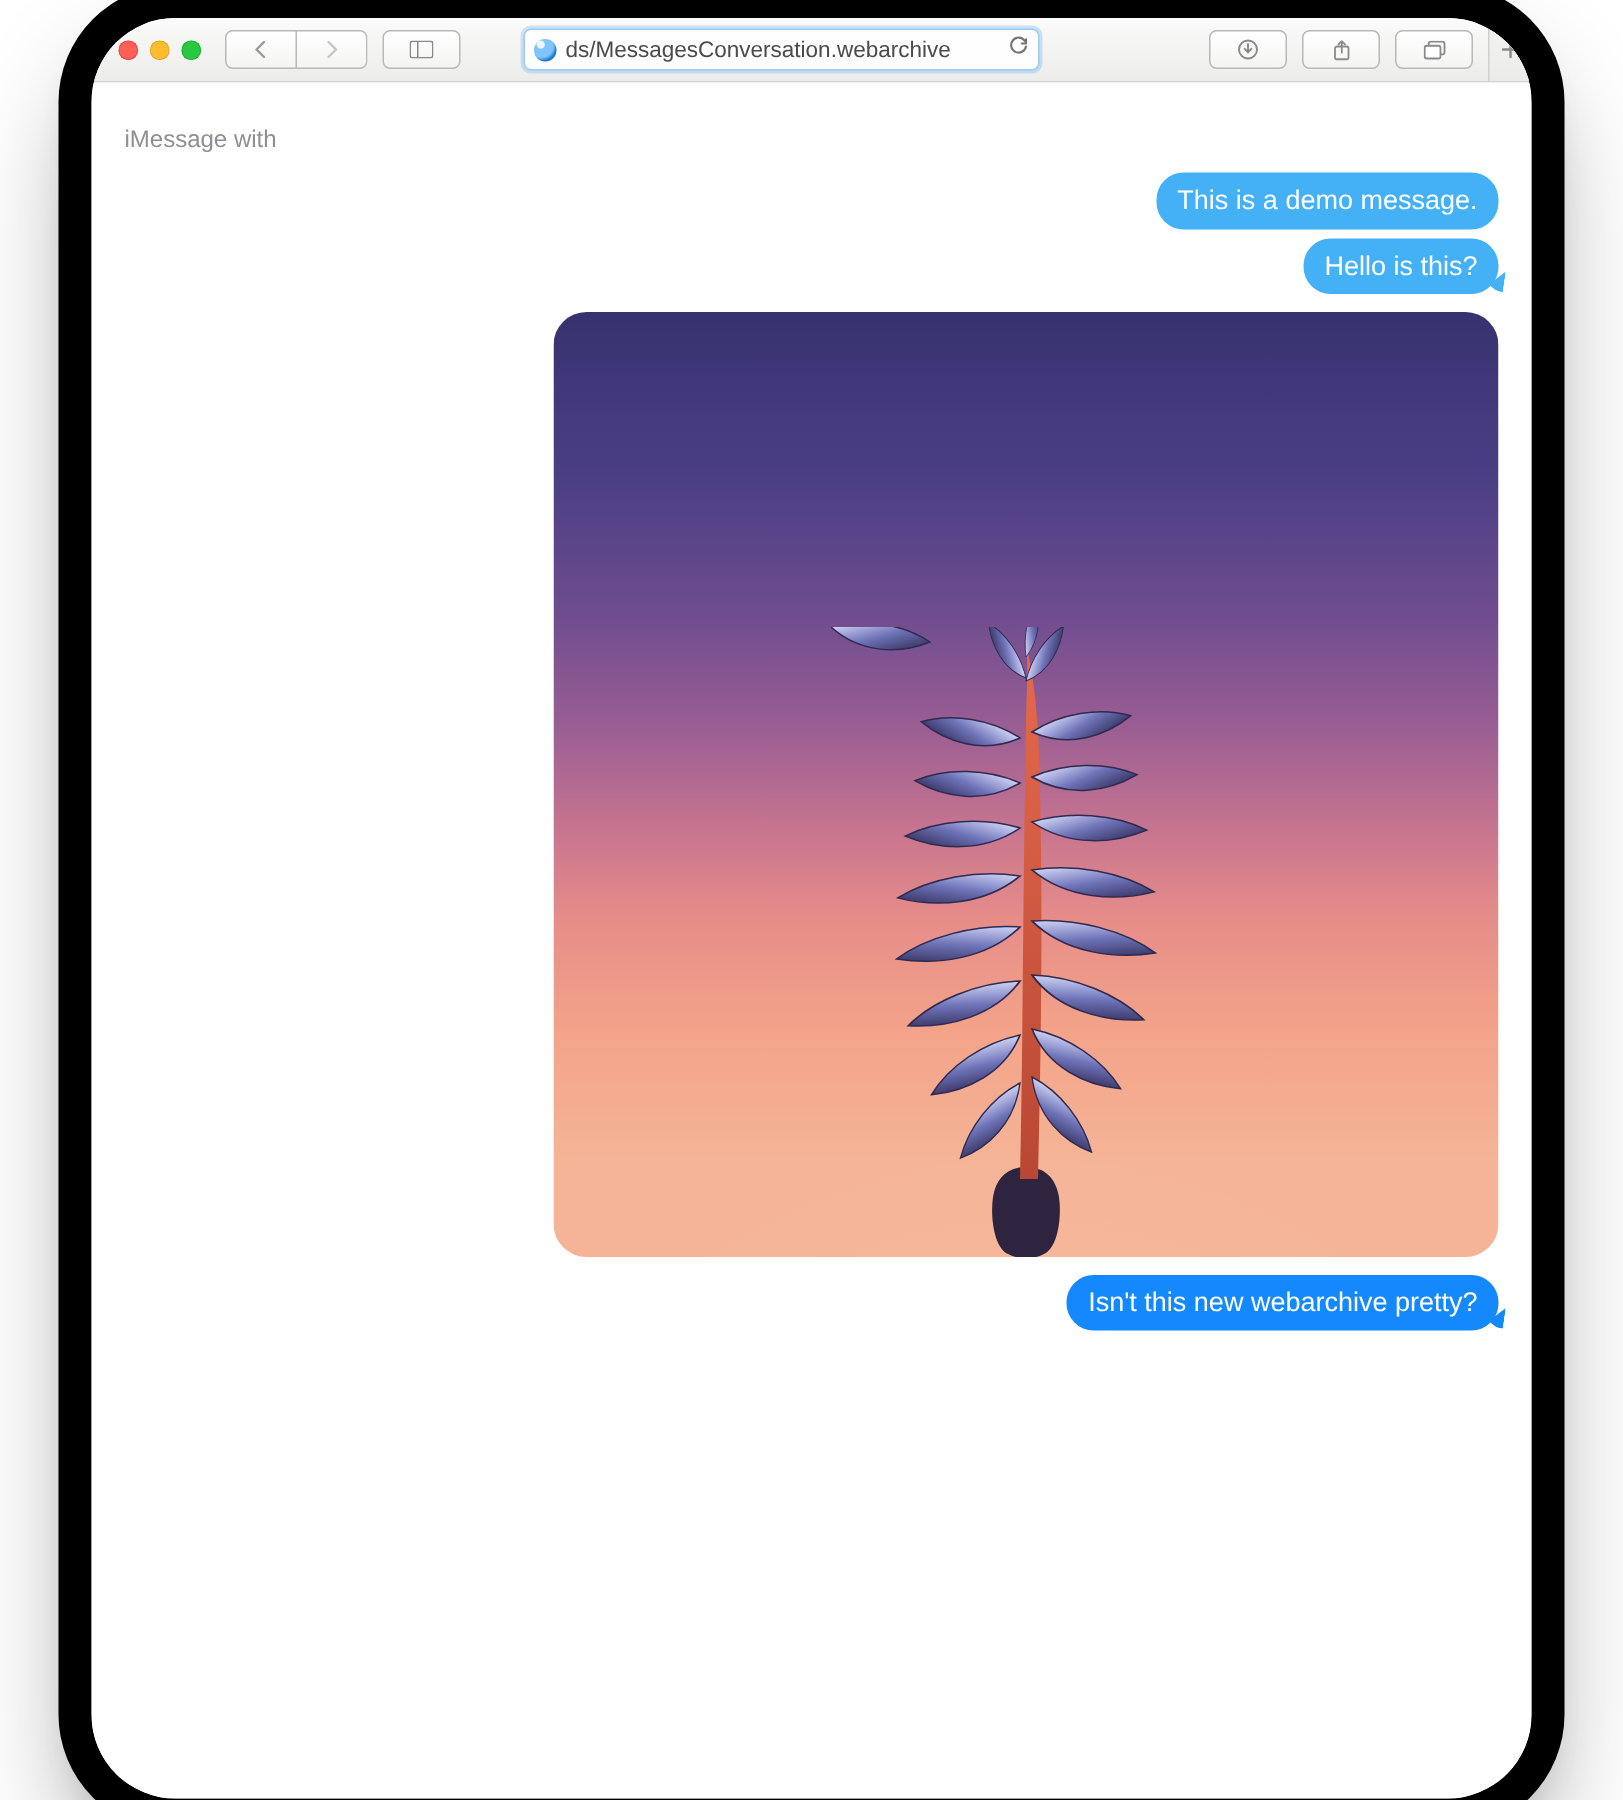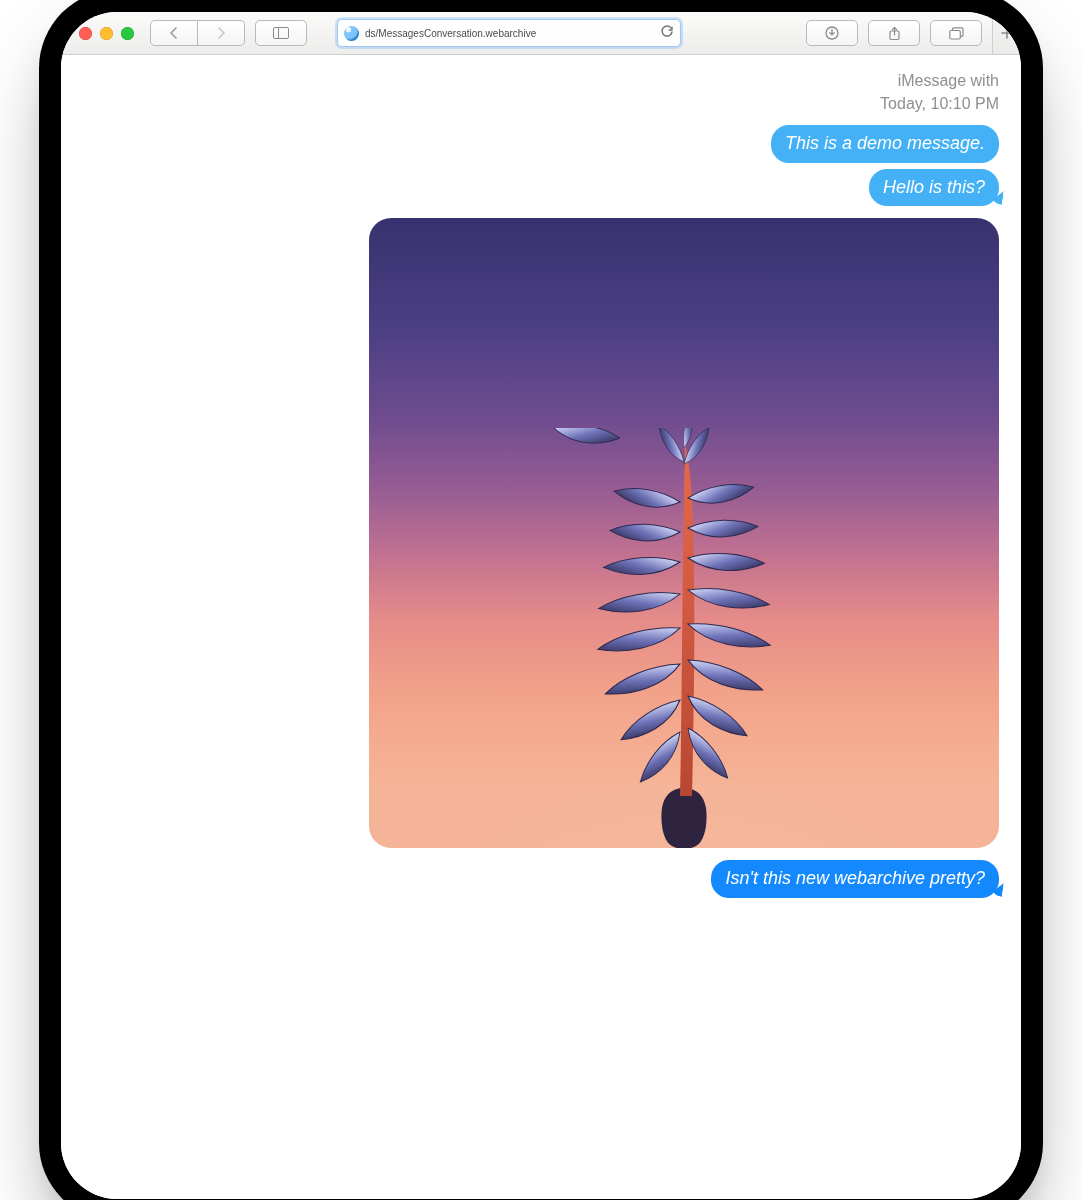--- a/index.html
+++ b/index.html
@@ -40,41 +40,41 @@
     border-radius:5px;
   }
   .seg .tbtn{border-radius:0;}
   .seg .tbtn:first-child{border-top-left-radius:5px;border-bottom-left-radius:5px;}
   .seg .tbtn:last-child{border-top-right-radius:5px;border-bottom-right-radius:5px;border-left:none;}
   .tbtn svg{display:block;}
   .addr{
     flex:0 0 330px;height:26px;border-radius:5px;border:1px solid var(--addr-border);
     background:var(--addr-fill);
     box-shadow:0 0 0 2px rgba(120,180,240,.35);
-    display:flex;align-items:center;padding:0 6px;gap:6px;color:#4a4a4a;font-size:10px;
-    margin-left:20px;
+    display:flex;align-items:center;padding:0 6px;gap:6px;color:#4a4a4a;font-size:15px;
+    margin-left:32px;
   }
   .addr .url{flex:1;white-space:nowrap;overflow:hidden;text-overflow:clip;}
   .addr .globe{width:15px;height:15px;border-radius:50%;background:radial-gradient(circle at 30% 25%,#e9f6ff 0 15%,#7fc4ff 20% 55%,#2b8de0 70%);box-shadow:inset -1px -1px 1px rgba(0,0,0,.15);}
   .spacer{flex:1;}
   .tbtn.icon{min-width:34px;}
   .newtab{
     width:28px;height:28px;border-left:1px solid var(--chrome-border);
     background:linear-gradient(#f4f4f3,#ebebea);
     display:flex;align-items:center;justify-content:center;color:#8a8a8a;font-size:18px;
     margin-right:-12px;align-self:stretch;margin-top:-0px;margin-bottom:-0px;height:42px;
   }
 
   
   .content{background:#fff;min-height:1070px;padding:14px 22px 60px 22px;}
-  .hdr{text-align:right;color:var(--gray-text);font-size:16px;line-height:1.45;margin:0 0 10px;}
+  .hdr{text-align:left;color:var(--gray-text);font-size:16px;line-height:1.45;margin:13px 0 10px;}
   .hdr .time{display:block;}
 
   .thread{display:flex;flex-direction:column;gap:6px;}
-  .row{display:flex;font-style:italic;}
+  .row{display:flex;}
   .row.r{justify-content:flex-end;}
   .bubble{
     max-width:70%;padding:7px 14px;border-radius:18px;font-size:18px;line-height:1.3;
     color:#fff;
   }
   .bubble.rcv{background:var(--imessage-blue);}
   .bubble.out{background:var(--out-blue);}
   .bubble.tail{position:relative;}
   .bubble.tail::after{
     content:"";position:absolute;right:-4px;bottom:2px;width:14px;height:14px;
@@ -160,21 +160,20 @@
       <div class="newtab">
         <svg width="14" height="14" viewBox="0 0 14 14">
             <path d="M7 2v10M2 7h10" stroke="#8a8a8a" stroke-width="1.6" stroke-linecap="round"></path>
           </svg>
       </div>
     </div>
 
     <div class="content">
       <div class="hdr">
         <span>iMessage with</span>
-        <span class="time">Today, 10:10 PM</span>
       </div>
 
       <div class="thread">
         <div class="row r">
           <div class="bubble rcv">This is a demo message.</div>
         </div>
         <div class="row r">
           <div class="bubble rcv tail">Hello is this?</div>
         </div>
 

